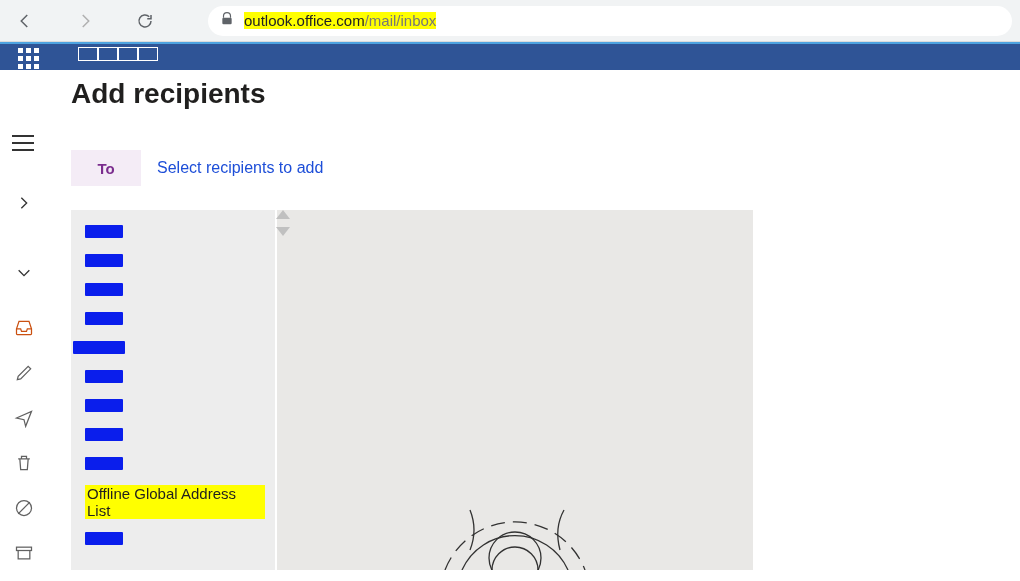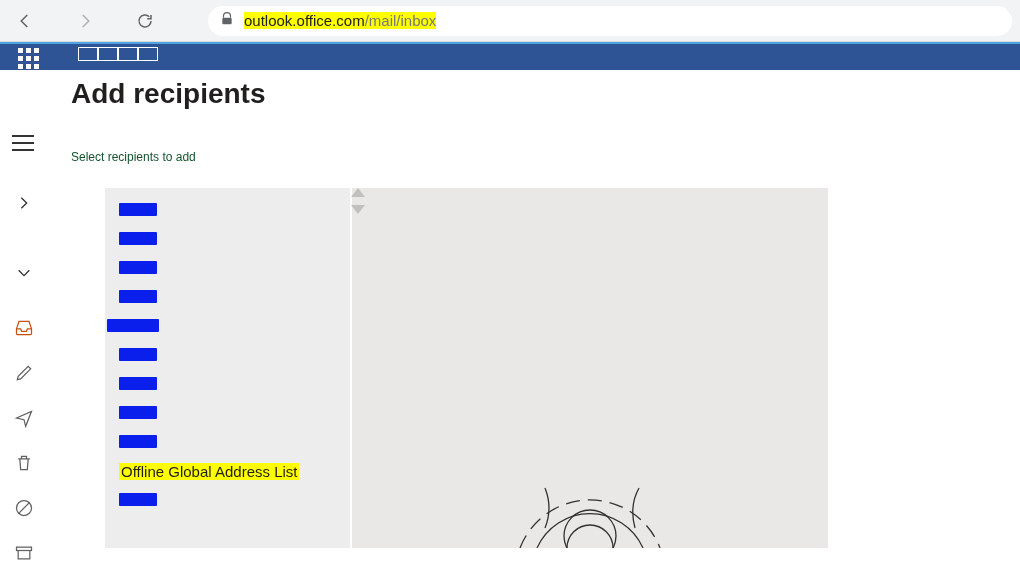--- a/index.html
+++ b/index.html
@@ -31,24 +31,24 @@
   .hamburger { position:absolute; left:12px; top:130px; cursor:pointer;}
   .hamburger div { width:22px; height:2px; background:#333; margin:5px 0;}
   .chev-right { position:absolute; left:16px; top:195px; cursor:pointer;}
   .chev-down  { position:absolute; left:16px; top:265px; cursor:pointer;}
   .chev-right svg, .chev-down svg { width:16px; height:16px; stroke:#333; fill:none; stroke-width:2;}
   
   .modal { position:absolute; left:47px; top:70px; right:0; bottom:0; background:#fff; z-index:10; padding-left:24px; padding-top:8px;}
   .modal h1 { font-size:28px; font-weight:600; color:#201f1e; margin-bottom:40px;}
   .to-row { display:flex; align-items:center; gap:16px; margin-bottom:24px;}
   .to-chip { width:70px; height:36px; background:#f4ecf6; display:flex; align-items:center; justify-content:center; font-size:15px; font-weight:600; color:#7b2d8e; cursor:pointer;}
-  .select-label { font-size:12px; color:#14532d;}
+  .select-label { font-size:16px; color:#1d4ed8;}
   
   .picker-body { display:flex; height:360px;}
-  .dir-list { width:245px; background:#ededed; padding:8px 0; position:relative;margin-left:34px;}
+  .dir-list { width:204px; background:#ededed; padding:8px 0; position:relative;}
   .dir-item { padding:6px 10px 6px 14px; font-size:15px; color:#201f1e; cursor:pointer;}
   .redact { display:inline-block; background:#0a1eec; width:38px; height:13px; border-radius:1px;}
   .redact.wide { width:52px;}
   .ogal-row { display:flex; align-items:center;}
   .ogal-row .hl { background:#ffff00; padding:0 2px; position:relative;}
   .dir-scroll { position:absolute; right:-15px; top:0; display:flex; flex-direction:column; gap:8px;}
   .dir-scroll .tri { width:0; height:0; border-left:7px solid transparent; border-right:7px solid transparent; cursor:pointer;}
   .dir-scroll .up { border-bottom:9px solid #c0c0c0;}
   .dir-scroll .down { border-top:9px solid #c0c0c0;}
   .result-col { flex:0 0 476px; margin-left:2px; background:#e9e8e6; display:flex; flex-direction:column;}
@@ -160,20 +160,21 @@
     <svg viewBox="0 0 24 24">
         <rect x="3" y="5" width="18" height="4"></rect>
         <path d="M5 9v10h14V9"></path>
       </svg>
   </div>
 </div>
 
 <div class="modal">
   <h1>Add recipients</h1>
   <div class="to-row">
+    <div class="to-chip">To</div>
     <div class="select-label">Select recipients to add</div>
   </div>
   <div class="picker-body">
     <div class="dir-list">
       <div class="dir-scroll">
         <div class="tri up"></div>
         <div class="tri down"></div>
       </div>
       <div class="dir-item"><span class="redact"></span></div>
       <div class="dir-item"><span class="redact"></span></div>

